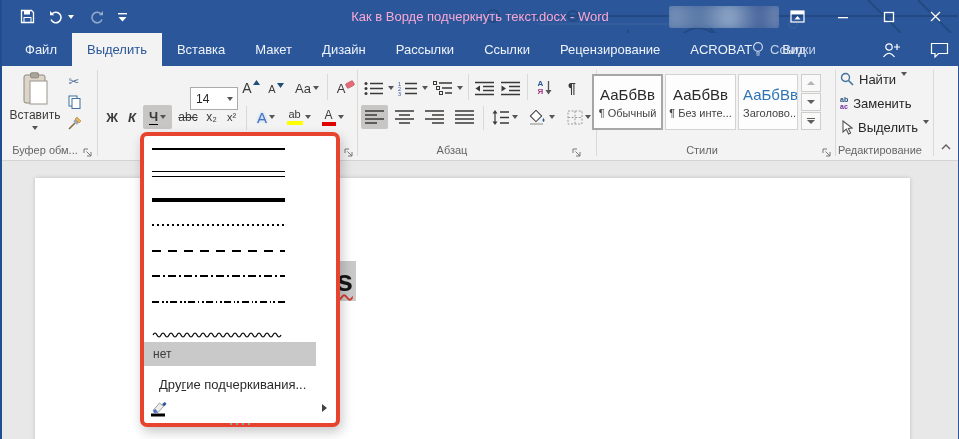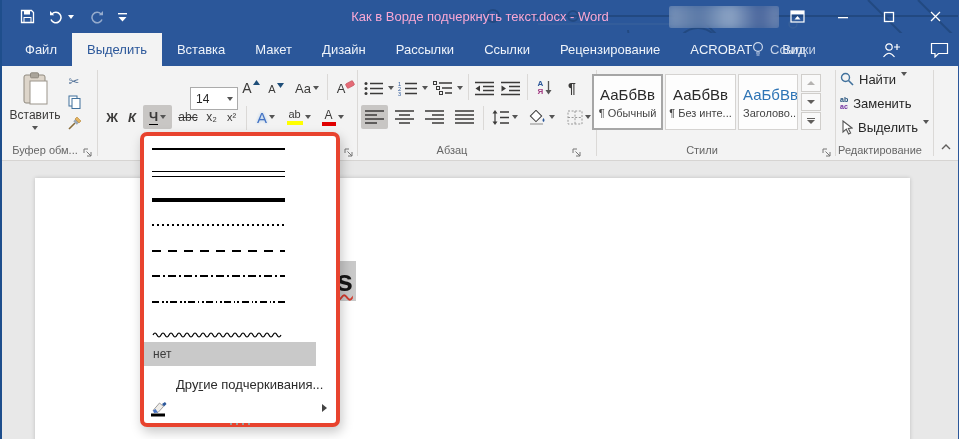--- a/index.html
+++ b/index.html
@@ -71,21 +71,21 @@
   .u-double{height:6px;background:none;border-top:1.5px solid #000;border-bottom:1.5px solid #000;box-sizing:border-box}
   .u-thick{height:3.5px}
   .u-dotted{background:repeating-linear-gradient(90deg,#000 0 2px,transparent 2px 5px)}
   .u-dashed{background:repeating-linear-gradient(90deg,#000 0 9px,transparent 9px 16px)}
   .u-dashdot{background:repeating-linear-gradient(90deg,#000 0 8px,transparent 8px 11px,#000 11px 13px,transparent 13px 16px)}
   .u-dashdotdot{background:repeating-linear-gradient(90deg,#000 0 7px,transparent 7px 9.5px,#000 9.5px 11.5px,transparent 11.5px 13.5px,#000 13.5px 15.5px,transparent 15.5px 18px)}
   .u-wavy{background:none;height:8px;margin-top:2px}
   .none-row{margin-top:2px;width:172px;height:24px;background:#c9c9c9;display:flex;align-items:center;font-size:12px;color:#3c3c3c}
   .none-row span{margin-left:9px}
   .menu-item{height:24px;display:flex;align-items:center;font-size:13px;color:#2b2b2b}
-  .menu-item .mi-text{margin-left:32px;white-space:nowrap}
+  .menu-item .mi-text{margin-left:15px;white-space:nowrap}
   .menu-item .accel{text-decoration:underline}
   .mi-icon{position:absolute;left:6px;width:19px;height:17px}
   .subarrow{margin-left:auto;margin-right:9px;width:0;height:0;border-top:4px solid transparent;border-bottom:4px solid transparent;border-left:5px solid #444}
   .gripdots{height:8px;display:flex;align-items:center;justify-content:center;gap:4px}
   .gripdots i{width:2px;height:2px;background:#9d9d9d;display:block}
 </style>
 </head>
 <body>
 
 <div id="app">

